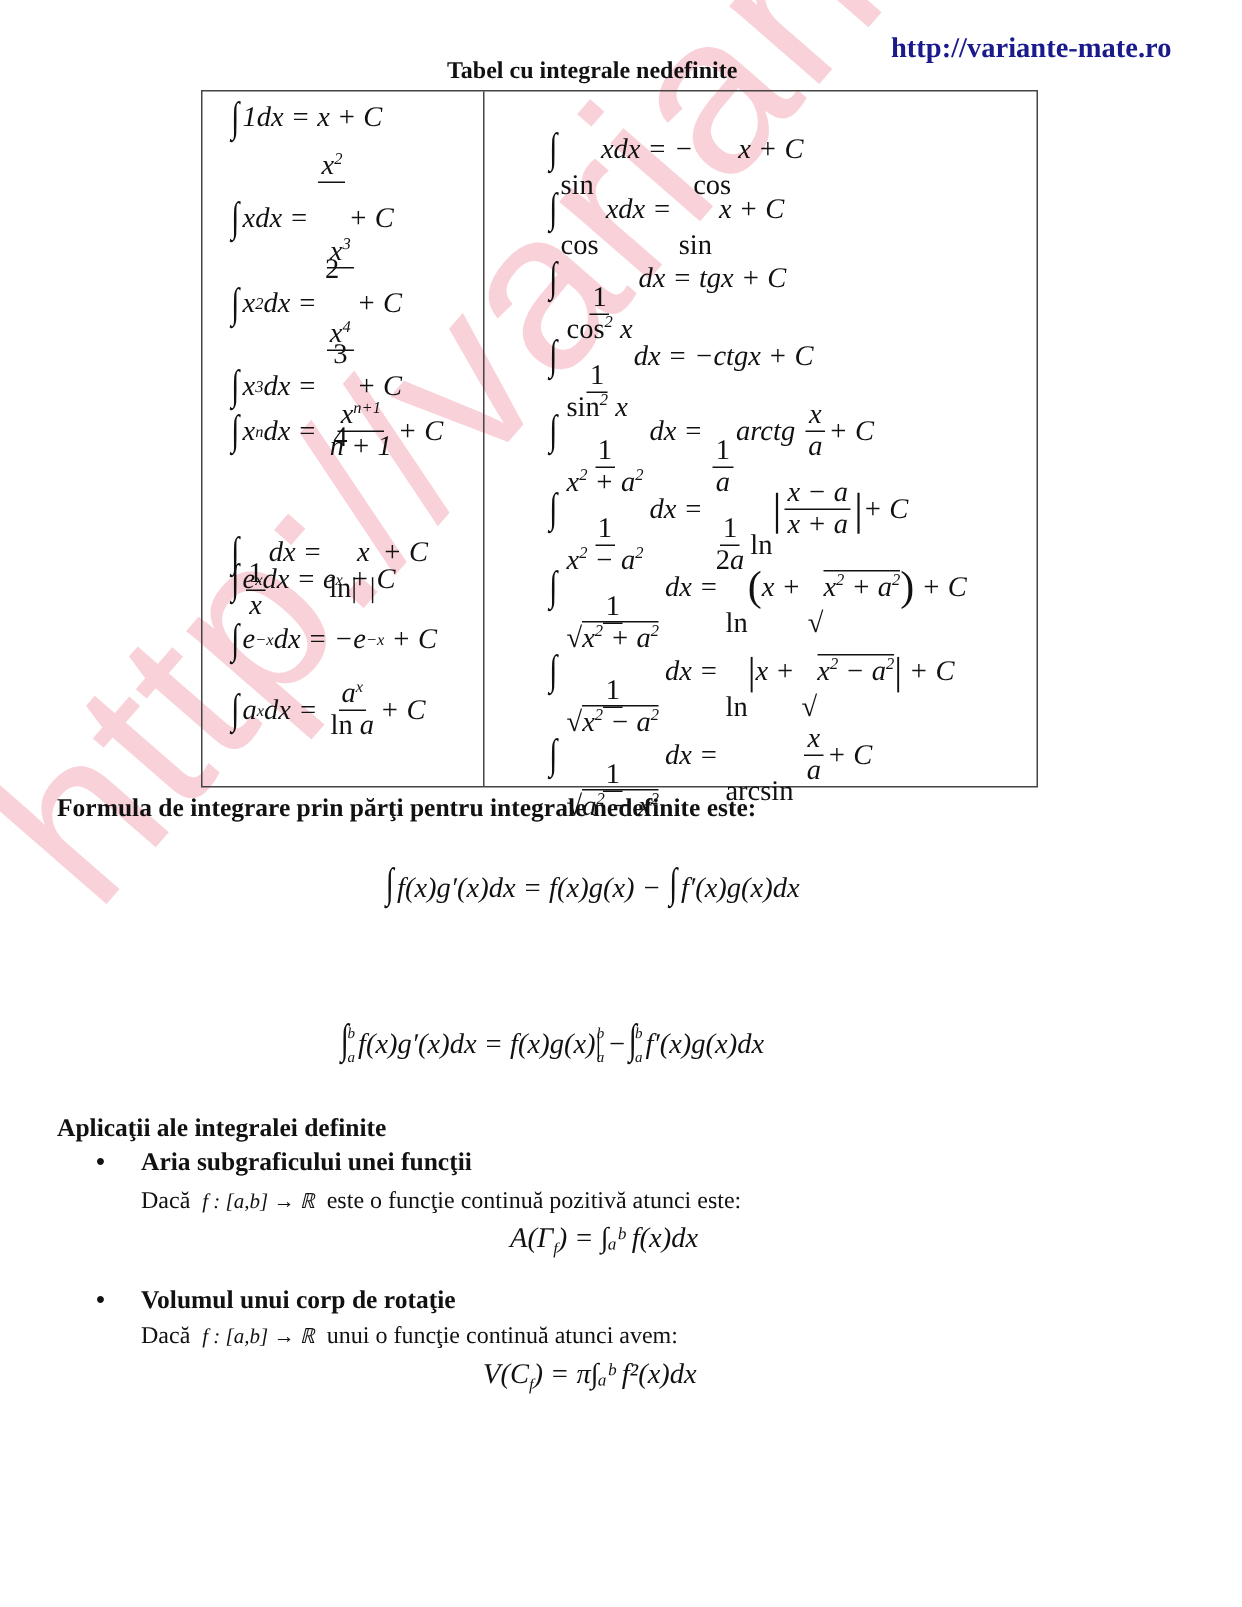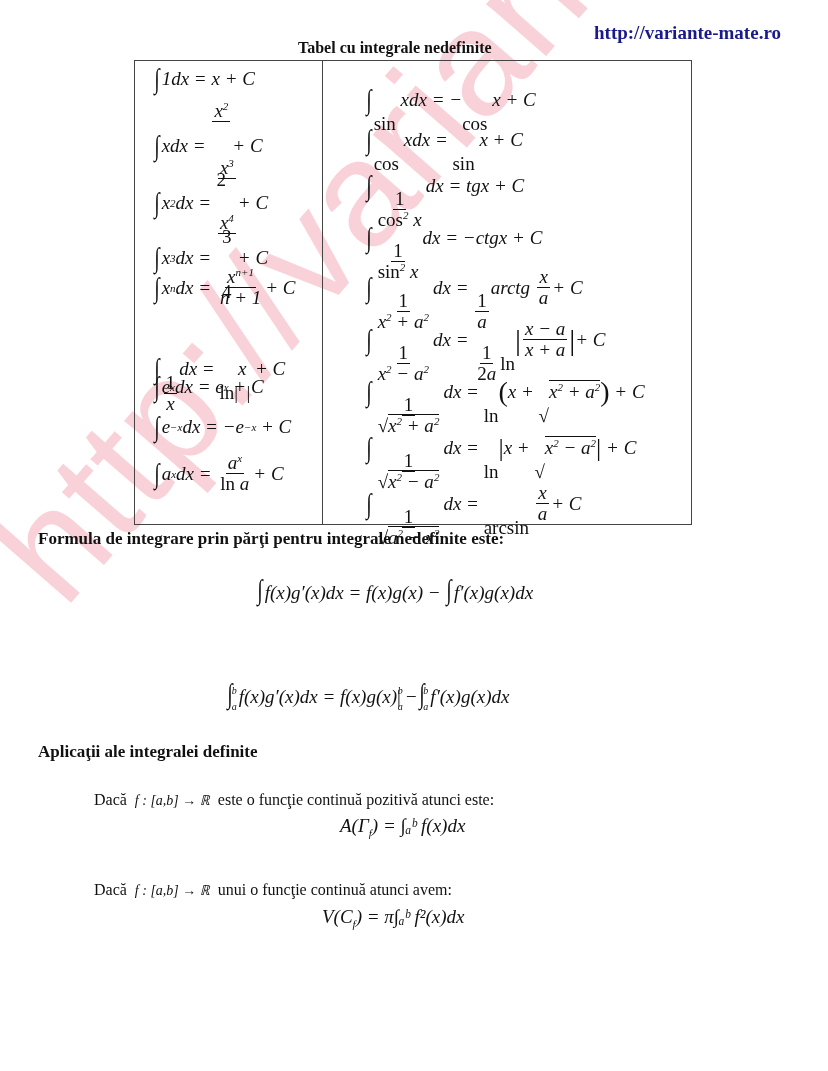--- a/index.html
+++ b/index.html
@@ -127,19 +127,21 @@
       </span><i>f</i>(<i>x</i>)<i>g</i>′(<i>x</i>)<i>dx</i> = <i>f</i>(<i>x</i>)<i>g</i>(<i>x</i>)<span style="font-style:normal;">|</span><span class="limits">
         <span>b</span>
         <span>a</span>
       </span>−<span class="int">∫</span><span class="limits">
         <span>b</span>
         <span>a</span>
       </span><i>f</i>′(<i>x</i>)<i>g</i>(<i>x</i>)<i>dx</i></div>
 
   <div class="heading" style="left:38px;top:742px;">Aplicaţii ale integralei definite</div>
 
+  <div class="bullet" style="left:64px;top:765px;"><span class="dot">•</span><span>Aria subgraficului unei funcţii</span></div>
   <div class="para" style="left:94px;top:790px;"><span>Dacă</span>&nbsp; <i style="font-size:14px;">f : [a,b] → ℝ</i>&nbsp; <span>este o funcţie continuă pozitivă atunci este:</span></div>
   <div class="center-eq" style="left:340px;top:815px;"><span>A(Γ</span><sub style="font-size:11px;">f</sub><span>) = ∫ₐᵇ f(x)dx</span></div>
 
+  <div class="bullet" style="left:64px;top:857px;"><span class="dot">•</span><span>Volumul unui corp de rotaţie</span></div>
   <div class="para" style="left:94px;top:880px;"><span>Dacă</span>&nbsp; <i style="font-size:14px;">f : [a,b] → ℝ</i>&nbsp; <span>unui o funcţie continuă atunci avem:</span></div>
   <div class="center-eq" style="left:322px;top:906px;"><span>V(C</span><sub style="font-size:11px;">f</sub><span>) = π∫ₐᵇ f²(x)dx</span></div>
 
 </div>
 
 </body></html>

